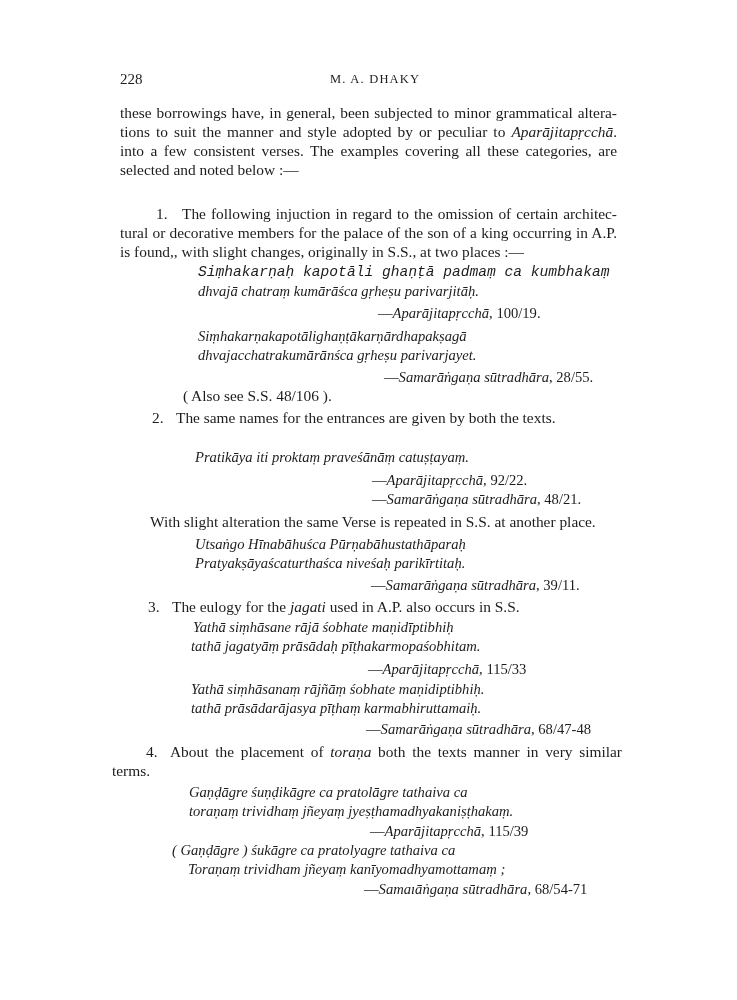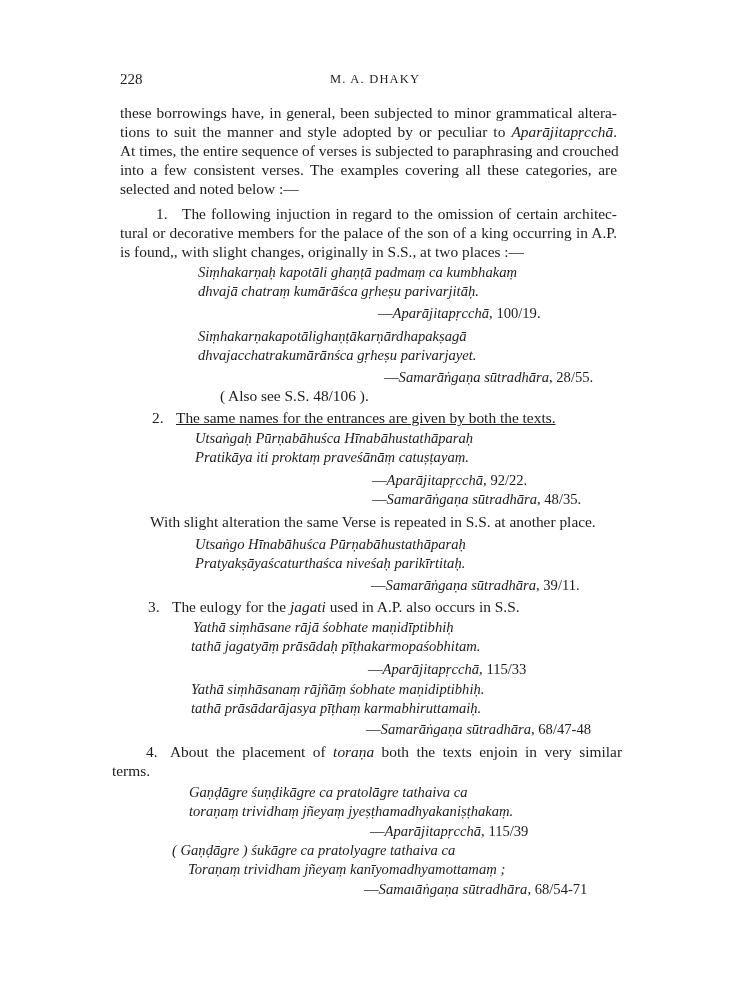--- a/index.html
+++ b/index.html
@@ -25,66 +25,64 @@
 <body>
 
 <div class="page">
 
   <div class="abs header-page">228</div>
   <div class="abs header-author">M. A. DHAKY</div>
 
   <div class="para" style="top:103px;">
     <span class="line">these borrowings have, in general, been subjected to minor grammatical altera-</span>
     <span class="line"><span>tions to suit the manner and style adopted by or peculiar to </span><i>Aparājitapṛcchā</i><span>.</span></span>
-    <span class="line">At times, the entire sequence of verses is subjected to paraphrasing and crouched</span>
     <span class="line">into a few consistent verses.  The examples covering all these categories, are</span>
     <span class="line last">selected and noted below :—</span>
   </div>
 
   <div class="para" style="top:204px;">
     <span class="line" style="padding-left:36px; box-sizing:border-box;"><span class="num" style="width:26px;">1.</span><span>The following injuction in regard to the omission of certain architec-</span></span>
     <span class="line">tural or decorative members for the palace of the son of a king occurring in A.P.</span>
     <span class="line last">is found,, with slight changes, originally in S.S., at two places :—</span>
   </div>
 
-  <div class="abs verse" style="left:198px; top:263px;">Siṃhakarṇaḥ kapotāli ghaṇṭā padmaṃ ca kumbhakaṃ</div>
+  <div class="abs verse" style="left:198px; top:263px;font-family:Liberation Mono, monospace;">Siṃhakarṇaḥ kapotāli ghaṇṭā padmaṃ ca kumbhakaṃ</div>
   <div class="abs verse" style="left:198px; top:282px;">dhvajā chatraṃ kumārāśca gṛheṣu parivarjitāḥ.</div>
   <div class="abs src" style="left:378px; top:304px;">—<i>Aparājitapṛcchā</i><span>, 100/19.</span></div>
 
   <div class="abs verse" style="left:198px; top:327px;">Siṃhakarṇakapotālighaṇṭākarṇārdhapakṣagā</div>
   <div class="abs verse" style="left:198px; top:346px;">dhvajacchatrakumārānśca gṛheṣu parivarjayet.</div>
   <div class="abs src" style="left:376px; top:368px;margin-left:8px;">—<i>Samarāṅgaṇa sūtradhāra</i><span>, 28/55.</span></div>
 
-  <div class="abs body-text" style="left:183px; top:386px;margin-left:37px;">( Also see S.S. 48/106 ).</div>
+  <div class="abs body-text" style="left:183px; top:386px;">( Also see S.S. 48/106 ).</div>
 
-  <div class="abs body-text" style="left:152px; top:408px;text-decoration:underline;"><span class="num" style="width:24px;">2.</span><span>The same names for the entrances are given by both the texts.</span></div>
+  <div class="abs body-text" style="left:152px; top:408px;"><span class="num" style="width:24px;">2.</span><span>The same names for the entrances are given by both the texts.</span></div>
 
-  <div class="abs verse" style="left:195px; top:429px;">Utsaṅgaḥ Pūrṇabāhuśca Hīnabāhustathāparaḥ</div>
   <div class="abs verse" style="left:195px; top:448px;">Pratikāya iti proktaṃ praveśānāṃ catuṣṭayaṃ.</div>
   <div class="abs src" style="left:372px; top:471px;">—<i>Aparājitapṛcchā</i><span>, 92/22.</span></div>
-  <div class="abs src" style="left:372px; top:490px;">—<i>Samarāṅgaṇa sūtradhāra</i><span>, 48/35.</span></div>
+  <div class="abs src" style="left:372px; top:490px;">—<i>Samarāṅgaṇa sūtradhāra</i><span>, 48/21.</span></div>
 
   <div class="abs body-text" style="left:150px; top:512px; width:472px;">With slight alteration the same Verse is  repeated in S.S. at another place.</div>
 
   <div class="abs verse" style="left:195px; top:535px;">Utsaṅgo Hīnabāhuśca Pūrṇabāhustathāparaḥ</div>
   <div class="abs verse" style="left:195px; top:554px;">Pratyakṣāyaścaturthaśca niveśaḥ parikīrtitaḥ.</div>
   <div class="abs src" style="left:371px; top:576px;">—<i>Samarāṅgaṇa sūtradhāra</i><span>, 39/11.</span></div>
 
   <div class="abs body-text" style="left:148px; top:597px;"><span class="num" style="width:24px;">3.</span><span>The eulogy for the </span><i>jagati</i><span> used in A.P. also occurs in S.S.</span></div>
 
   <div class="abs verse" style="left:193px; top:618px;">Yathā siṃhāsane rājā śobhate maṇidīptibhiḥ</div>
   <div class="abs verse" style="left:191px; top:637px;">tathā jagatyāṃ prāsādaḥ pīṭhakarmopaśobhitam.</div>
   <div class="abs src" style="left:368px; top:660px;">—<i>Aparājitapṛcchā</i><span>, 115/33</span></div>
 
   <div class="abs verse" style="left:191px; top:680px;">Yathā siṃhāsanaṃ rājñāṃ śobhate maṇidiptibhiḥ.</div>
   <div class="abs verse" style="left:191px; top:699px;">tathā prāsādarājasya pīṭhaṃ karmabhiruttamaiḥ.</div>
   <div class="abs src" style="left:366px; top:720px;">—<i>Samarāṅgaṇa sūtradhāra</i><span>, 68/47-48</span></div>
 
   <div class="para" style="top:742px; left:112px; width:510px;">
-    <span class="line" style="padding-left:34px; box-sizing:border-box;"><span class="num" style="width:24px;">4.</span><span>About the placement of </span><i>toraṇa</i><span> both the texts enjoin in very similar</span></span>
+    <span class="line" style="padding-left:34px; box-sizing:border-box;"><span class="num" style="width:24px;">4.</span><span>About the placement of </span><i>toraṇa</i><span> both the texts manner in very similar</span></span>
     <span class="line last">terms.</span>
   </div>
 
   <div class="abs verse" style="left:189px; top:783px;">Gaṇḍāgre śuṇḍikāgre ca pratolāgre tathaiva ca</div>
   <div class="abs verse" style="left:189px; top:802px;">toraṇaṃ trividhaṃ jñeyaṃ jyeṣṭhamadhyakaniṣṭhakaṃ.</div>
   <div class="abs src" style="left:370px; top:822px;">—<i>Aparājitapṛcchā</i><span>, 115/39</span></div>
 
   <div class="abs verse" style="left:172px; top:841px;">( Gaṇḍāgre ) śukāgre ca pratolyagre tathaiva ca</div>
   <div class="abs verse" style="left:188px; top:860px;">Toraṇaṃ trividham jñeyaṃ kanīyomadhyamottamaṃ ;</div>
   <div class="abs src" style="left:364px; top:880px;">—<i>Samaıāṅgaṇa sūtradhāra</i><span>, 68/54-71</span></div>

